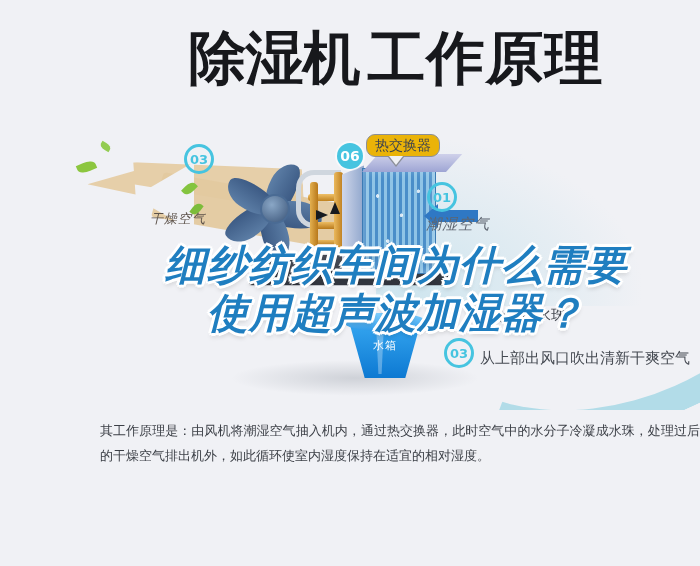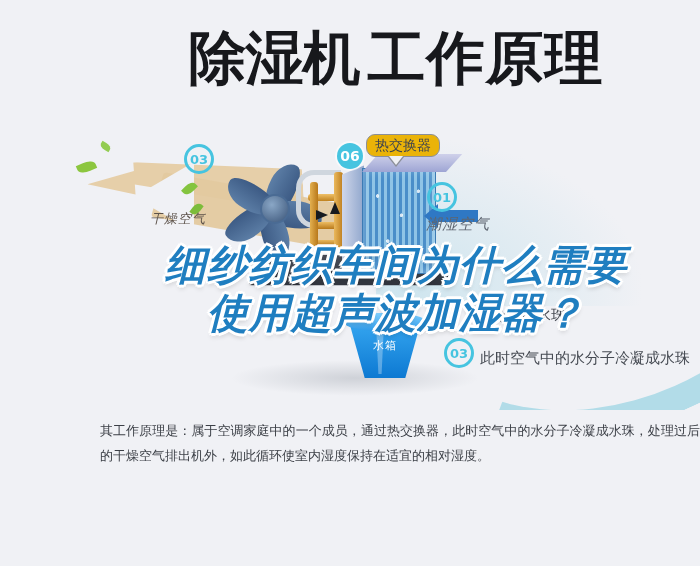--- a/index.html
+++ b/index.html
@@ -293,26 +293,26 @@
     <div class="callout">热交换器</div>
 
     <div class="illu-label lbl-dry">干燥空气</div>
     <div class="illu-label lbl-wet">潮湿空气</div>
 
     <div class="note note-02">
       <span>器冷凝成水珠</span>
     </div>
     <div class="note note-03">
       <span class="badge hollow" style="position:relative;left:0;top:0;">03</span>
-      <span>此时空气中的水分子冷凝成水珠</span>
+      <span>从上部出风口吹出清新干爽空气</span>
     </div>
   </div>
 
   <div class="overlay-title">
     <span class="l1">细纱纺织车间为什么需要</span>
     <span class="l2">使用超声波加湿器？</span>
   </div>
 
   <div class="body-copy">
-    <p>其工作原理是：属于空调家庭中的一个成员，通过热交换器，此时空气中的水分子冷凝成水珠，处理过后的干燥空气排出机外，如此循环使室内湿度保持在适宜的相对湿度。</p>
+    <p>其工作原理是：由风机将潮湿空气抽入机内，通过热交换器，此时空气中的水分子冷凝成水珠，处理过后的干燥空气排出机外，如此循环使室内湿度保持在适宜的相对湿度。</p>
   </div>
 
 </div>
 
 </body></html>

